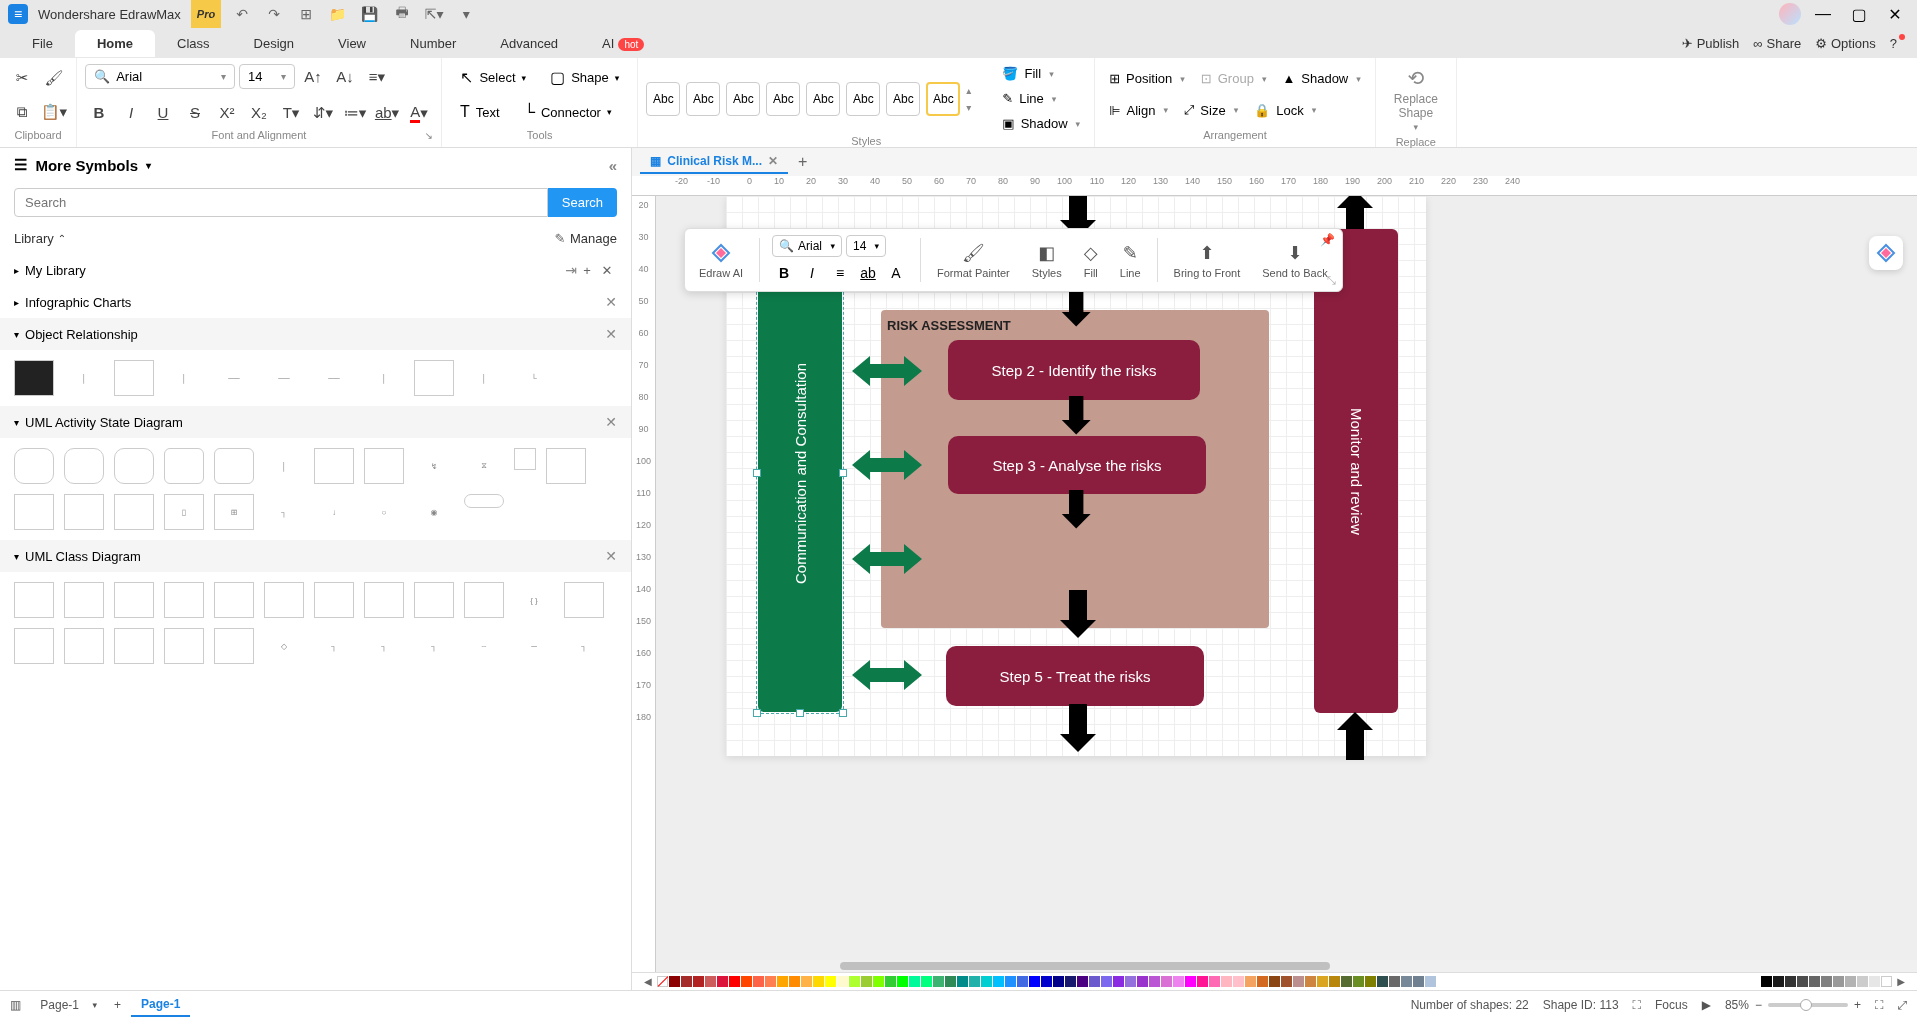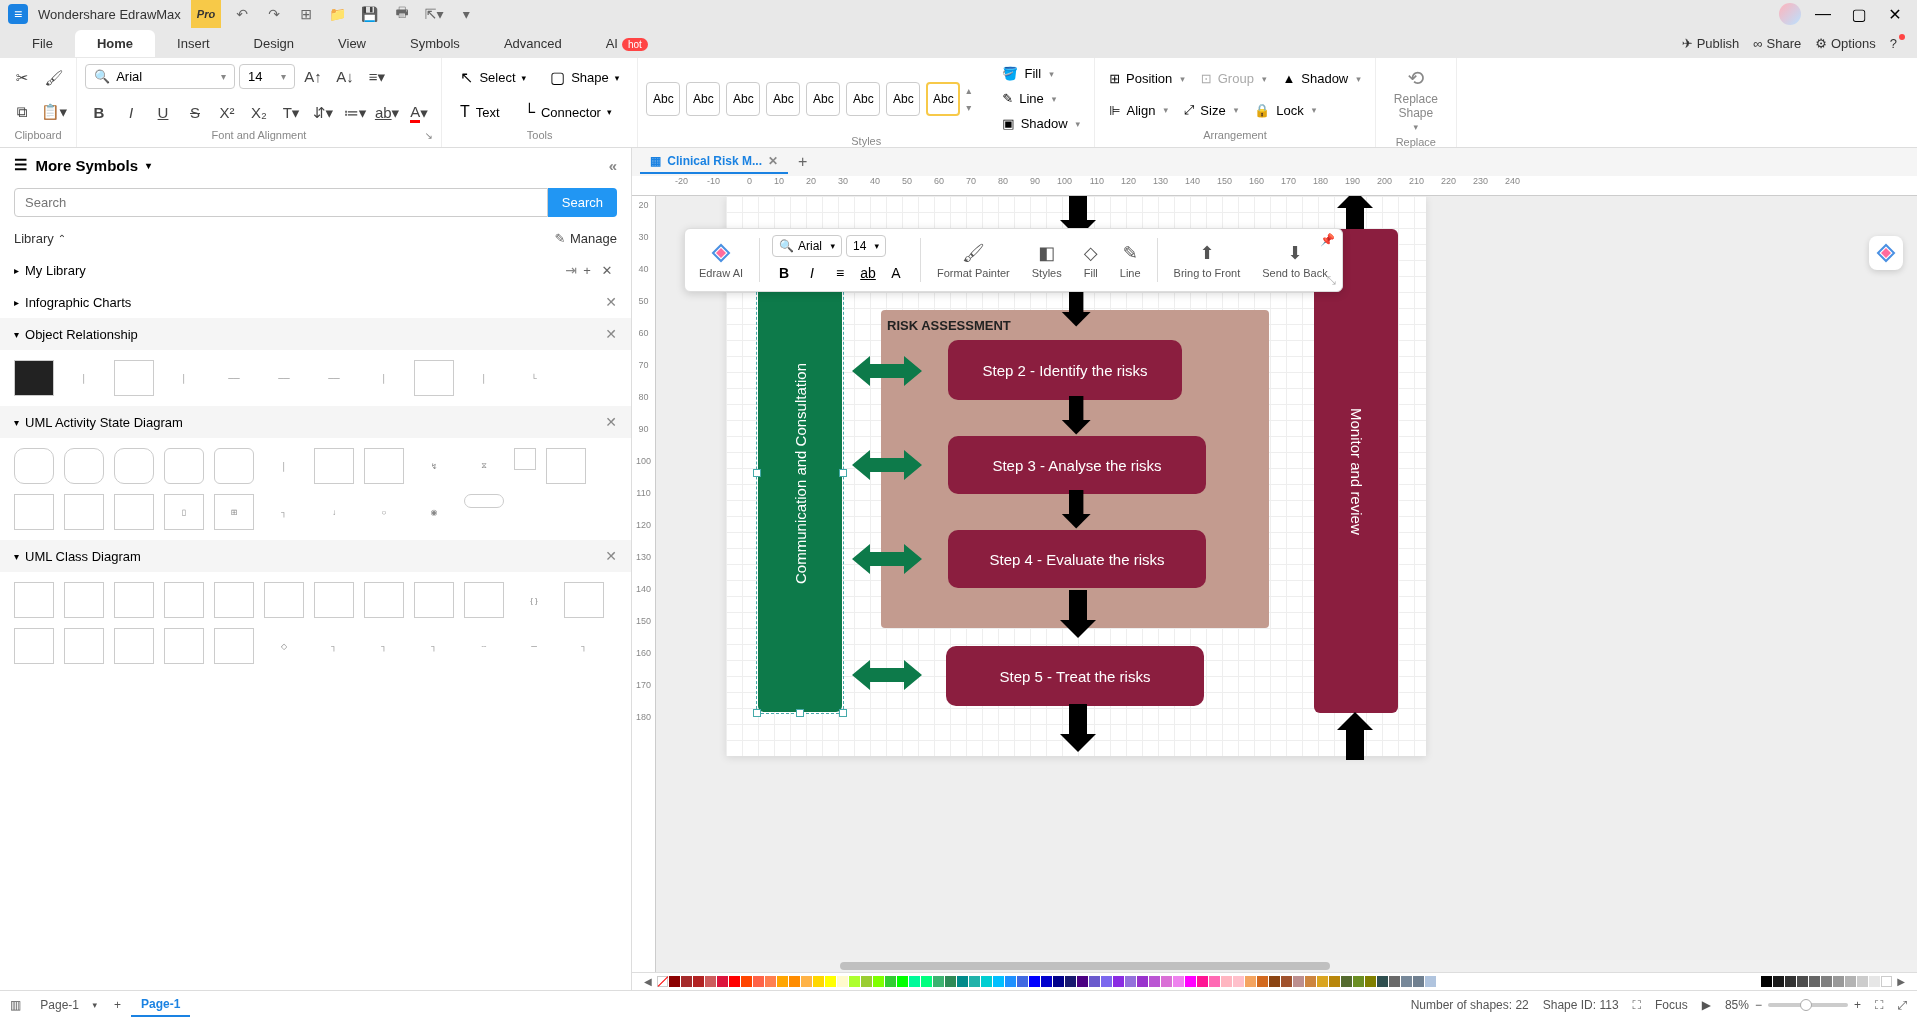--- a/index.html
+++ b/index.html
@@ -155,24 +155,24 @@
     <div class="avatar"></div>
     <div class="win-btn">—</div>
     <div class="win-btn">▢</div>
     <div class="win-btn">✕</div>
   </div>
 </div>
 
 <div class="menubar">
   <div class="menu-item">File</div>
   <div class="menu-item active">Home</div>
-  <div class="menu-item">Insert</div>
+  <div class="menu-item">Class</div>
   <div class="menu-item">Design</div>
   <div class="menu-item">View</div>
-  <div class="menu-item">Symbols</div>
+  <div class="menu-item">Number</div>
   <div class="menu-item">Advanced</div>
   <div class="menu-item"><span>AI</span><span class="ai-badge">hot</span></div>
   <div class="menubar-right">
     <div class="mb-link">
         <span>✈</span>
         <span>Publish</span>
       </div>
     <div class="mb-link">
         <span>∞</span>
         <span>Share</span>
@@ -639,28 +639,25 @@
           <div class="h" style="left:50%;top:-4px;margin-left:-4px"></div>
             <div class="h" style="left:50%;bottom:-4px;margin-left:-4px"></div>
           <div class="h" style="left:-4px;top:50%;margin-top:-4px"></div>
             <div class="h" style="right:-4px;top:50%;margin-top:-4px"></div>
         </div>
 
         <div class="vbox-maroon" style="left:658px;top:33px;width:84px;height:484px">
           <span class="vtext">Monitor and review</span>
         </div>
 
-        <div class="step-box" style="left:292px;top:144px;width:234px;height:60px">
+        <div class="step-box" style="left:292px;top:144px;width:252px;height:60px">
             <span>Step 2 - Identify  the risks</span>
           </div>
         <div class="step-box" style="left:292px;top:240px;width:258px;height:58px">
             <span>Step 3 - Analyse the risks</span>
-          </div>
-        <div class="step-box" style="left:292px;top:334px;width:258px;height:58px">
-            <span>Step 4 - Evaluate the risks</span>
           </div>
         <div class="step-box" style="left:290px;top:450px;width:258px;height:60px">
             <span>Step 5 - Treat the risks</span>
           </div>
 
         <div class="arrow-down" style="left:413px;top:92px;transform:scale(0.8)"></div>
         <div class="arrow-down" style="left:413px;top:200px;transform:scale(0.8)"></div>
         <div class="arrow-down" style="left:413px;top:294px;transform:scale(0.8)"></div>
         <div class="arrow-down" style="left:413px;top:394px"></div>
         <div class="arrow-down" style="left:413px;top:508px"></div>

